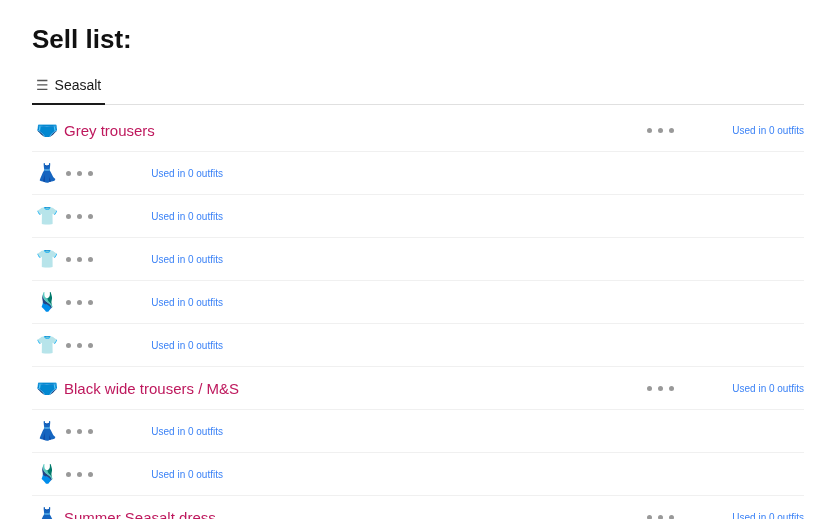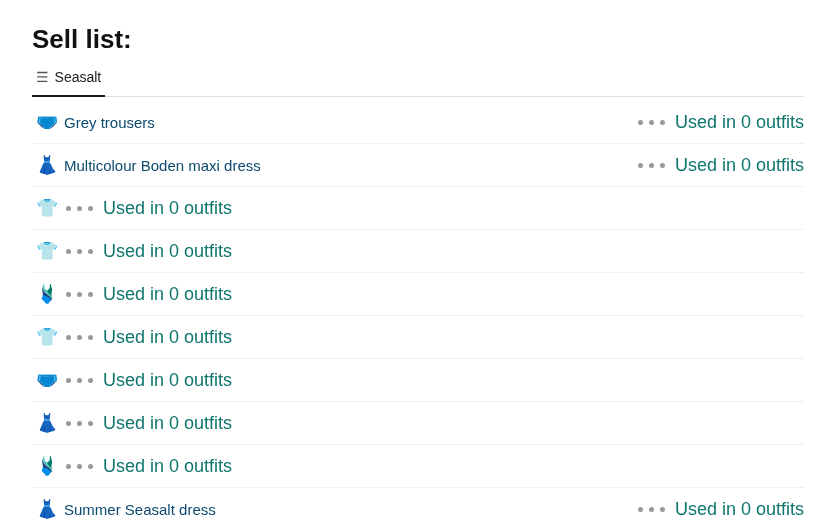--- a/index.html
+++ b/index.html
@@ -8,21 +8,21 @@
       background: #ffffff;
       color: #1a1a1a;
       width: 836px;
       min-height: 519px;
       padding: 24px 32px;
     }
 
     .page-title {
       font-size: 26px;
       font-weight: 700;
-      margin-bottom: 8px;
+      margin-bottom: 16px;
       color: #111;
     }
 
     .tabs-bar {
       display: flex;
       border-bottom: 1px solid #e0e0e0;
       margin-bottom: 4px;
     }
 
     .tab {
@@ -54,41 +54,41 @@
     .item-icon {
       width: 32px;
       font-size: 18px;
       flex-shrink: 0;
       text-align: center;
     }
 
     .item-name {
       flex: 1;
       font-size: 15px;
-      color: #0c4a6e;
+      color: #be185d;
     }
 
     .item-actions {
       display: flex;
       align-items: center;
       gap: 2px;
       margin-right: 8px;
     }
 
     .dot {
       width: 5px;
       height: 5px;
       background: #999;
       border-radius: 50%;
       margin: 0 2px;
     }
 
     .item-status {
-      font-size: 18px;
-      color: #0f766e;
+      font-size: 10px;
+      color: #3b82f6;
       min-width: 120px;
       text-align: right;
     }
   </style>
 </head>
 <body>
 
 <h1 class="page-title">Sell list:</h1>
 
 <div class="tabs-bar">
@@ -104,21 +104,20 @@
       <div class="item-name">Grey trousers</div>
       <div class="item-actions">
         <div class="dot"></div>
         <div class="dot"></div>
         <div class="dot"></div>
       </div>
       <div class="item-status">Used in 0 outfits</div>
     </div>
     <div class="list-row">
       <div class="item-icon">👗</div>
-      <div class="item-name">Multicolour Boden maxi dress</div>
       <div class="item-actions">
         <div class="dot"></div>
         <div class="dot"></div>
         <div class="dot"></div>
       </div>
       <div class="item-status">Used in 0 outfits</div>
     </div>
     <div class="list-row">
       <div class="item-icon">👕</div>
       <div class="item-actions">
@@ -150,20 +149,21 @@
       <div class="item-icon">👕</div>
       <div class="item-actions">
         <div class="dot"></div>
         <div class="dot"></div>
         <div class="dot"></div>
       </div>
       <div class="item-status">Used in 0 outfits</div>
     </div>
     <div class="list-row">
       <div class="item-icon">🩲</div>
+      <div class="item-name">Black wide trousers / M&amp;S</div>
       <div class="item-actions">
         <div class="dot"></div>
         <div class="dot"></div>
         <div class="dot"></div>
       </div>
       <div class="item-status">Used in 0 outfits</div>
     </div>
     <div class="list-row">
       <div class="item-icon">👗</div>
       <div class="item-actions">

